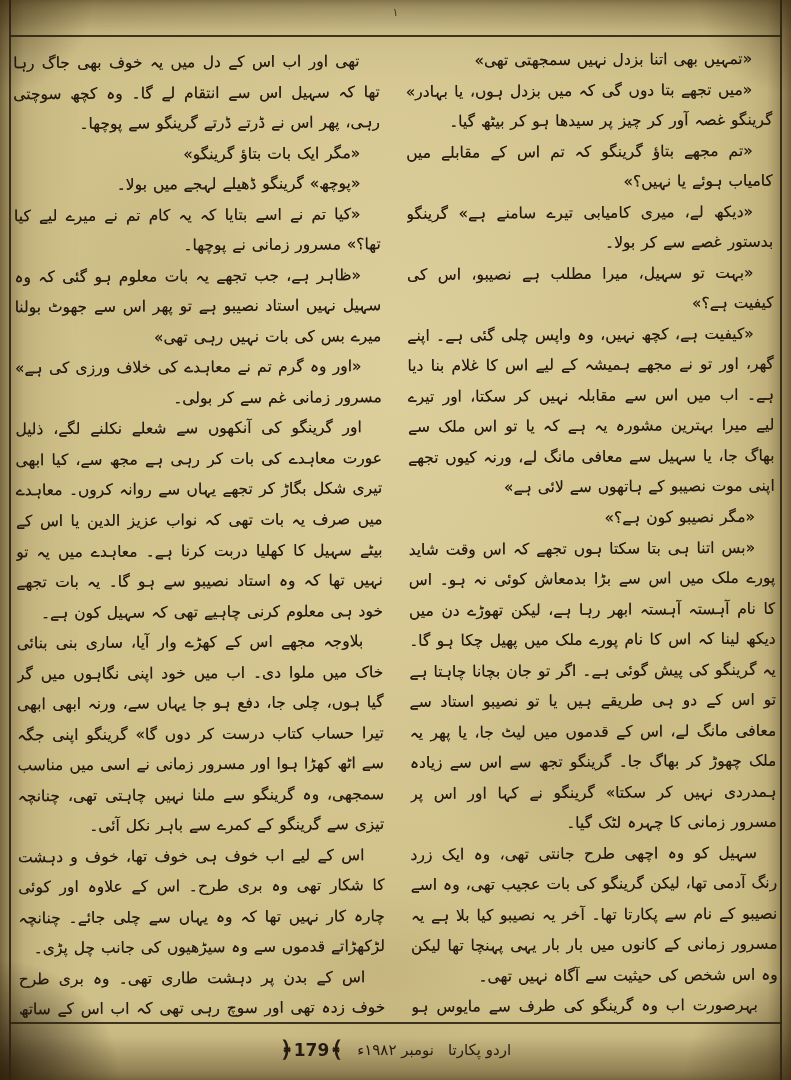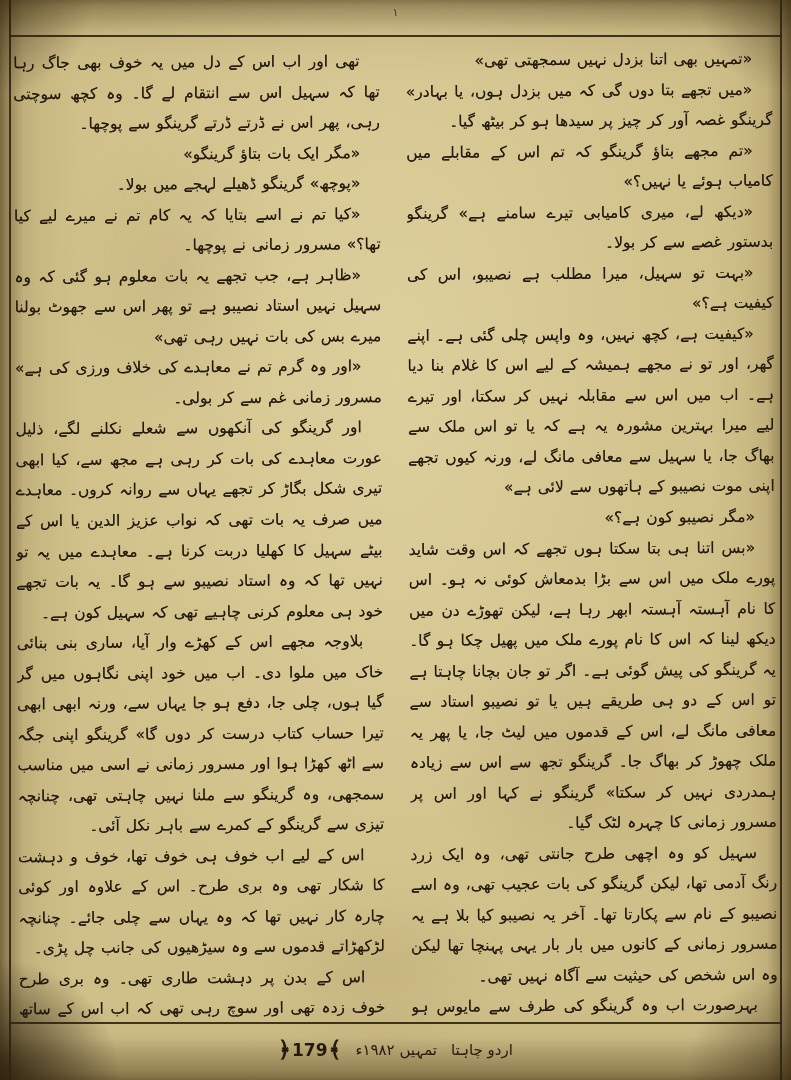--- a/index.html
+++ b/index.html
@@ -105,21 +105,21 @@
         <p>«ظاہر ہے، جب تجھے یہ بات معلوم ہو گئی کہ وہ سہیل نہیں استاد نصیبو ہے تو پھر اس سے جھوٹ بولنا میرے بس کی بات نہیں رہی تھی»</p>
         <p>«اور وہ گرم تم نے معاہدے کی خلاف ورزی کی ہے» مسرور زمانی غم سے کر بولی۔</p>
         <p>اور گرینگو کی آنکھوں سے شعلے نکلنے لگے، ذلیل عورت معاہدے کی بات کر رہی ہے مجھ سے، کیا ابھی تیری شکل بگاڑ کر تجھے یہاں سے روانہ کروں۔ معاہدے میں صرف یہ بات تھی کہ نواب عزیز الدین یا اس کے بیٹے سہیل کا کھلیا دربت کرنا ہے۔ معاہدے میں یہ تو نہیں تھا کہ وہ استاد نصیبو سے ہو گا۔ یہ بات تجھے خود ہی معلوم کرنی چاہیے تھی کہ سہیل کون ہے۔</p>
         <p>بلاوجہ مجھے اس کے کھڑے وار آیا، ساری بنی بنائی خاک میں ملوا دی۔ اب میں خود اپنی نگاہوں میں گر گیا ہوں، چلی جا، دفع ہو جا یہاں سے، ورنہ ابھی ابھی تیرا حساب کتاب درست کر دوں گا» گرینگو اپنی جگہ سے اٹھ کھڑا ہوا اور مسرور زمانی نے اسی میں مناسب سمجھی، وہ گرینگو سے ملنا نہیں چاہتی تھی، چنانچہ تیزی سے گرینگو کے کمرے سے باہر نکل آئی۔</p>
         <p>اس کے لیے اب خوف ہی خوف تھا، خوف و دہشت کا شکار تھی وہ بری طرح۔ اس کے علاوہ اور کوئی چارہ کار نہیں تھا کہ وہ یہاں سے چلی جائے۔ چنانچہ لڑکھڑاتے قدموں سے وہ سیڑھیوں کی جانب چل پڑی۔</p>
         <p>اس کے بدن پر دہشت طاری تھی۔ وہ بری طرح خوف زدہ تھی اور سوچ رہی تھی کہ اب اس کے ساتھ سہیل</p>
       </div>
   </div>
 
   <div class="footer" dir="rtl">
-    <span>اردو چاہتا</span>
-    <span>تمہیں ۱۹۸۲ء</span>
+    <span>اردو پکارتا</span>
+    <span>نومبر ۱۹۸۲ء</span>
     <span class="pagenum-wrap">
       <span class="ornament">﴾</span>
       <span>179</span>
       <span class="ornament">﴿</span>
     </span>
   </div>
 </div>
 
 </body></html>

